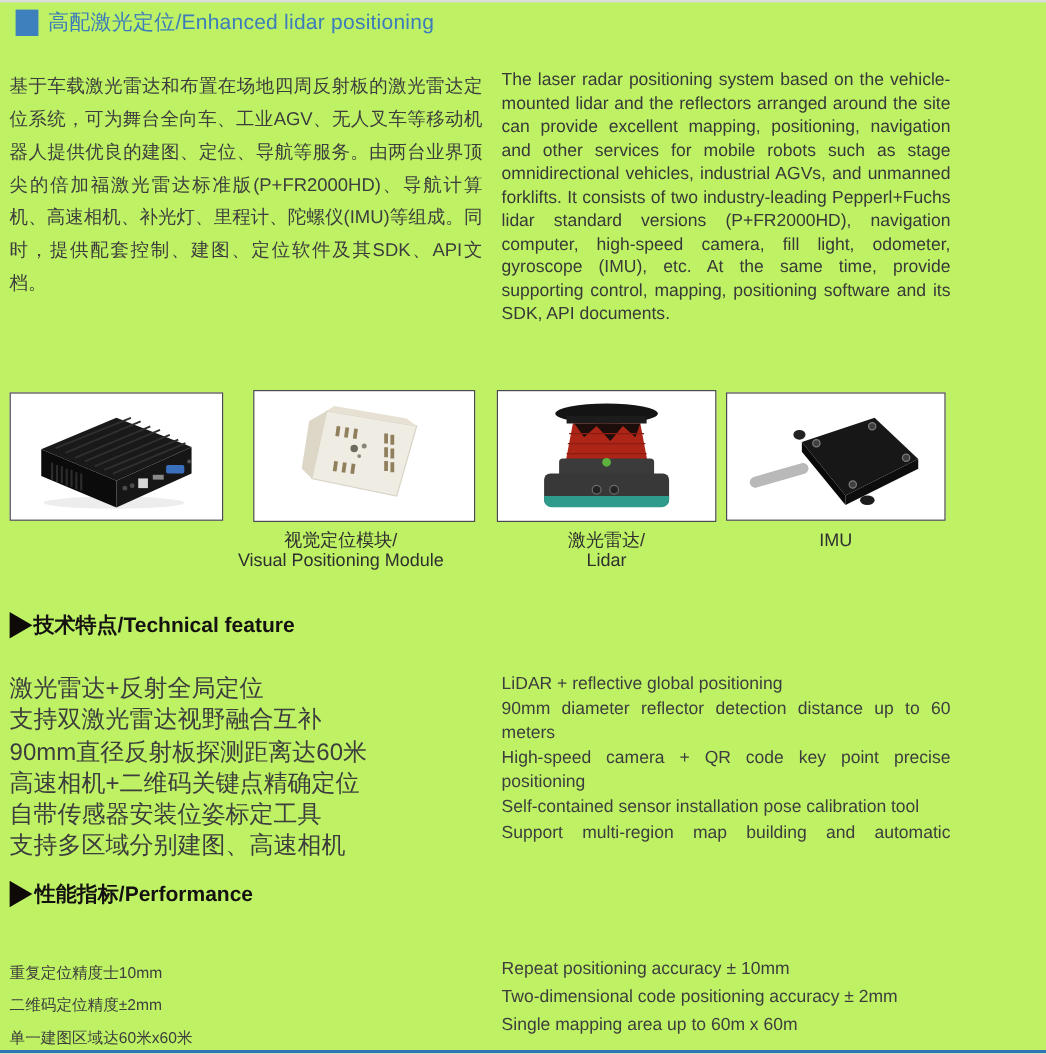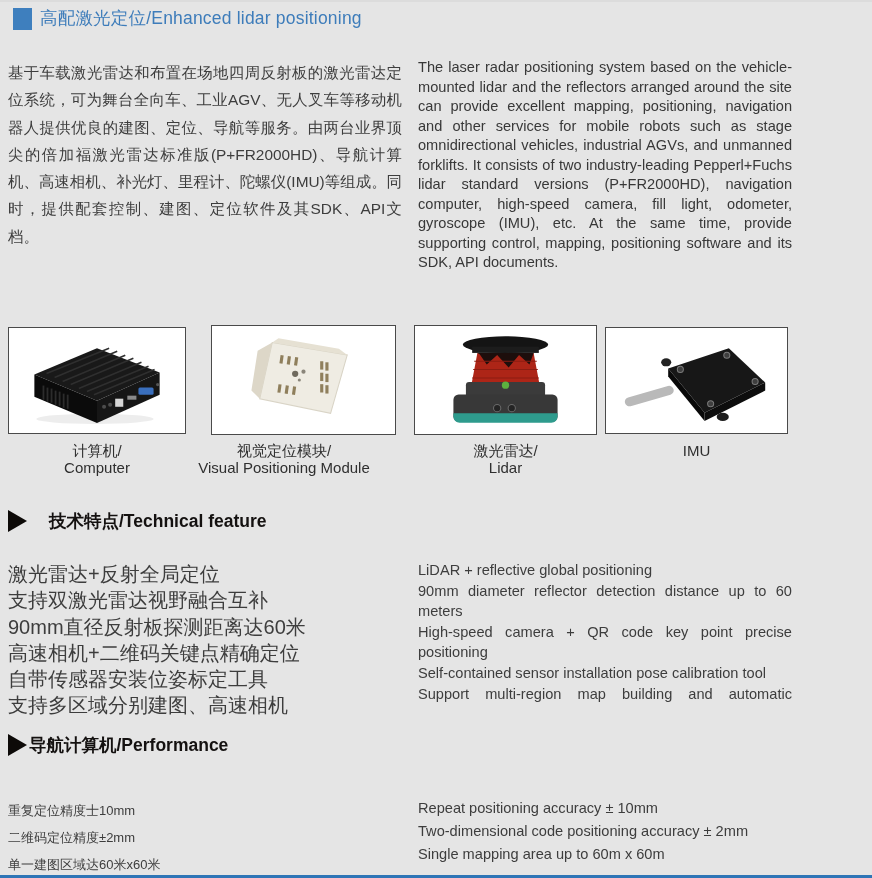--- a/index.html
+++ b/index.html
@@ -1,16 +1,16 @@
 <!DOCTYPE html>
 <html><head>
 <meta charset="utf-8">
 <style>
   html,body{margin:0;padding:0;background:#fff;}
-  .page{position:relative;width:872px;height:878px;background:#e5e5e5;overflow:hidden;
+  .page{position:relative;width:872px;height:878px;background:#bef264;overflow:hidden;
         font-family:"Liberation Sans","DejaVu Sans",sans-serif;color:#3d3d3d;}
   .top-border{position:absolute;top:0;left:0;width:872px;height:2px;background:#dcdcdc;}
   .bottom-bar{position:absolute;bottom:0;left:0;width:872px;height:3px;background:#2e75b6;}
 
   
   .blue-square{position:absolute;left:13px;top:8px;width:19px;height:22px;background:#3e7fbe;}
   .page-title{position:absolute;left:40px;top:6px;margin:0;font-size:17.5px;font-weight:normal;
               color:#3d7cba;letter-spacing:.2px;}
 
   
@@ -33,21 +33,21 @@
   .p3c{left:414px;top:443px;width:183px;}
   .p4c{left:605px;top:443px;width:183px;}
 
   
   .sec-header{position:absolute;display:flex;align-items:center;}
   .tech-header{left:8px;top:509px;}
   .perf-header{left:8px;top:733px;}
   .tri{width:0;height:0;border-top:11px solid transparent;border-bottom:11px solid transparent;
        border-left:19px solid #0d0a08;flex:none;}
   .sec-title{font-size:17.5px;color:#141110;margin:0;white-space:nowrap;}
-  .tech-header .sec-title{margin-left:22px;}
+  .tech-header .sec-title{margin-left:1px;}
   .perf-header .sec-title{margin-left:2px;}
 
   
   ul{list-style:none;margin:0;padding:0;}
   .feat-cn{position:absolute;left:8px;top:561px;width:400px;font-size:20px;}
   .feat-cn li{line-height:26.3px;}
   .feat-en{position:absolute;left:418px;top:560px;width:374px;font-size:14.6px;text-align:justify;}
   .feat-en li{line-height:20.6px;}
   .feat-en li.jl{text-align-last:justify;}
 
@@ -148,24 +148,20 @@
         <circle cx="64" cy="37" r="3"></circle>
           <circle cx="110" cy="23" r="3"></circle>
         <circle cx="138" cy="49" r="3"></circle>
           <circle cx="94" cy="71" r="3"></circle>
       </g>
       <ellipse cx="50" cy="30" rx="5" ry="4" fill="#222"></ellipse>
       <ellipse cx="106" cy="84" rx="6" ry="4" fill="#1c1c1c"></ellipse>
     </svg>
   </div>
 
-  <div class="caption p1c">
-    <div>计算机/</div>
-    <div>Computer</div>
-  </div>
   <div class="caption p2c">
     <div>视觉定位模块/</div>
     <div>Visual Positioning Module</div>
   </div>
   <div class="caption p3c">
     <div>激光雷达/</div>
     <div>Lidar</div>
   </div>
   <div class="caption p4c">
     <div>IMU</div>
@@ -189,21 +185,21 @@
   <ul class="feat-en">
     <li>LiDAR + reflective global positioning</li>
     <li>90mm diameter reflector detection distance up to 60 meters</li>
     <li>High-speed camera + QR code key point precise positioning</li>
     <li>Self-contained sensor installation pose calibration tool</li>
     <li class="jl">Support multi-region map building and automatic</li>
   </ul>
 
   <div class="sec-header perf-header">
     <span class="tri"></span>
-    <h2 class="sec-title">导航计算机/Performance</h2>
+    <h2 class="sec-title">性能指标/Performance</h2>
   </div>
 
   <ul class="perf-cn">
     <li>重复定位精度士10mm</li>
     <li>二维码定位精度±2mm</li>
     <li>单一建图区域达60米x60米</li>
   </ul>
 
   <ul class="perf-en">
     <li>Repeat positioning accuracy ± 10mm</li>

